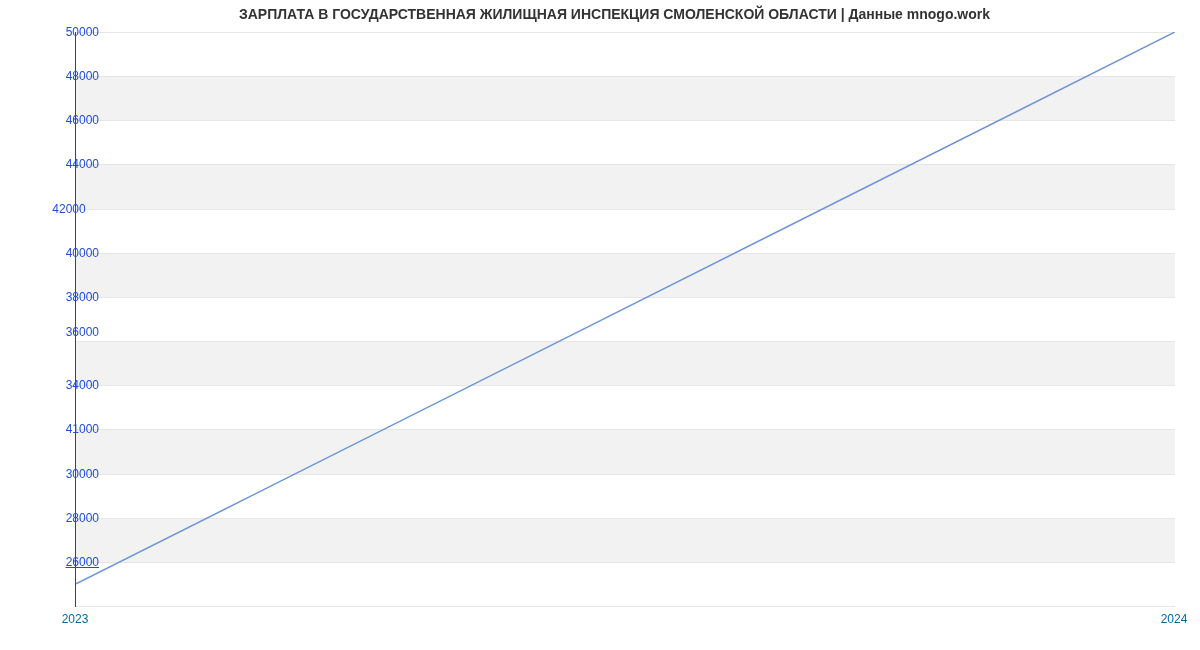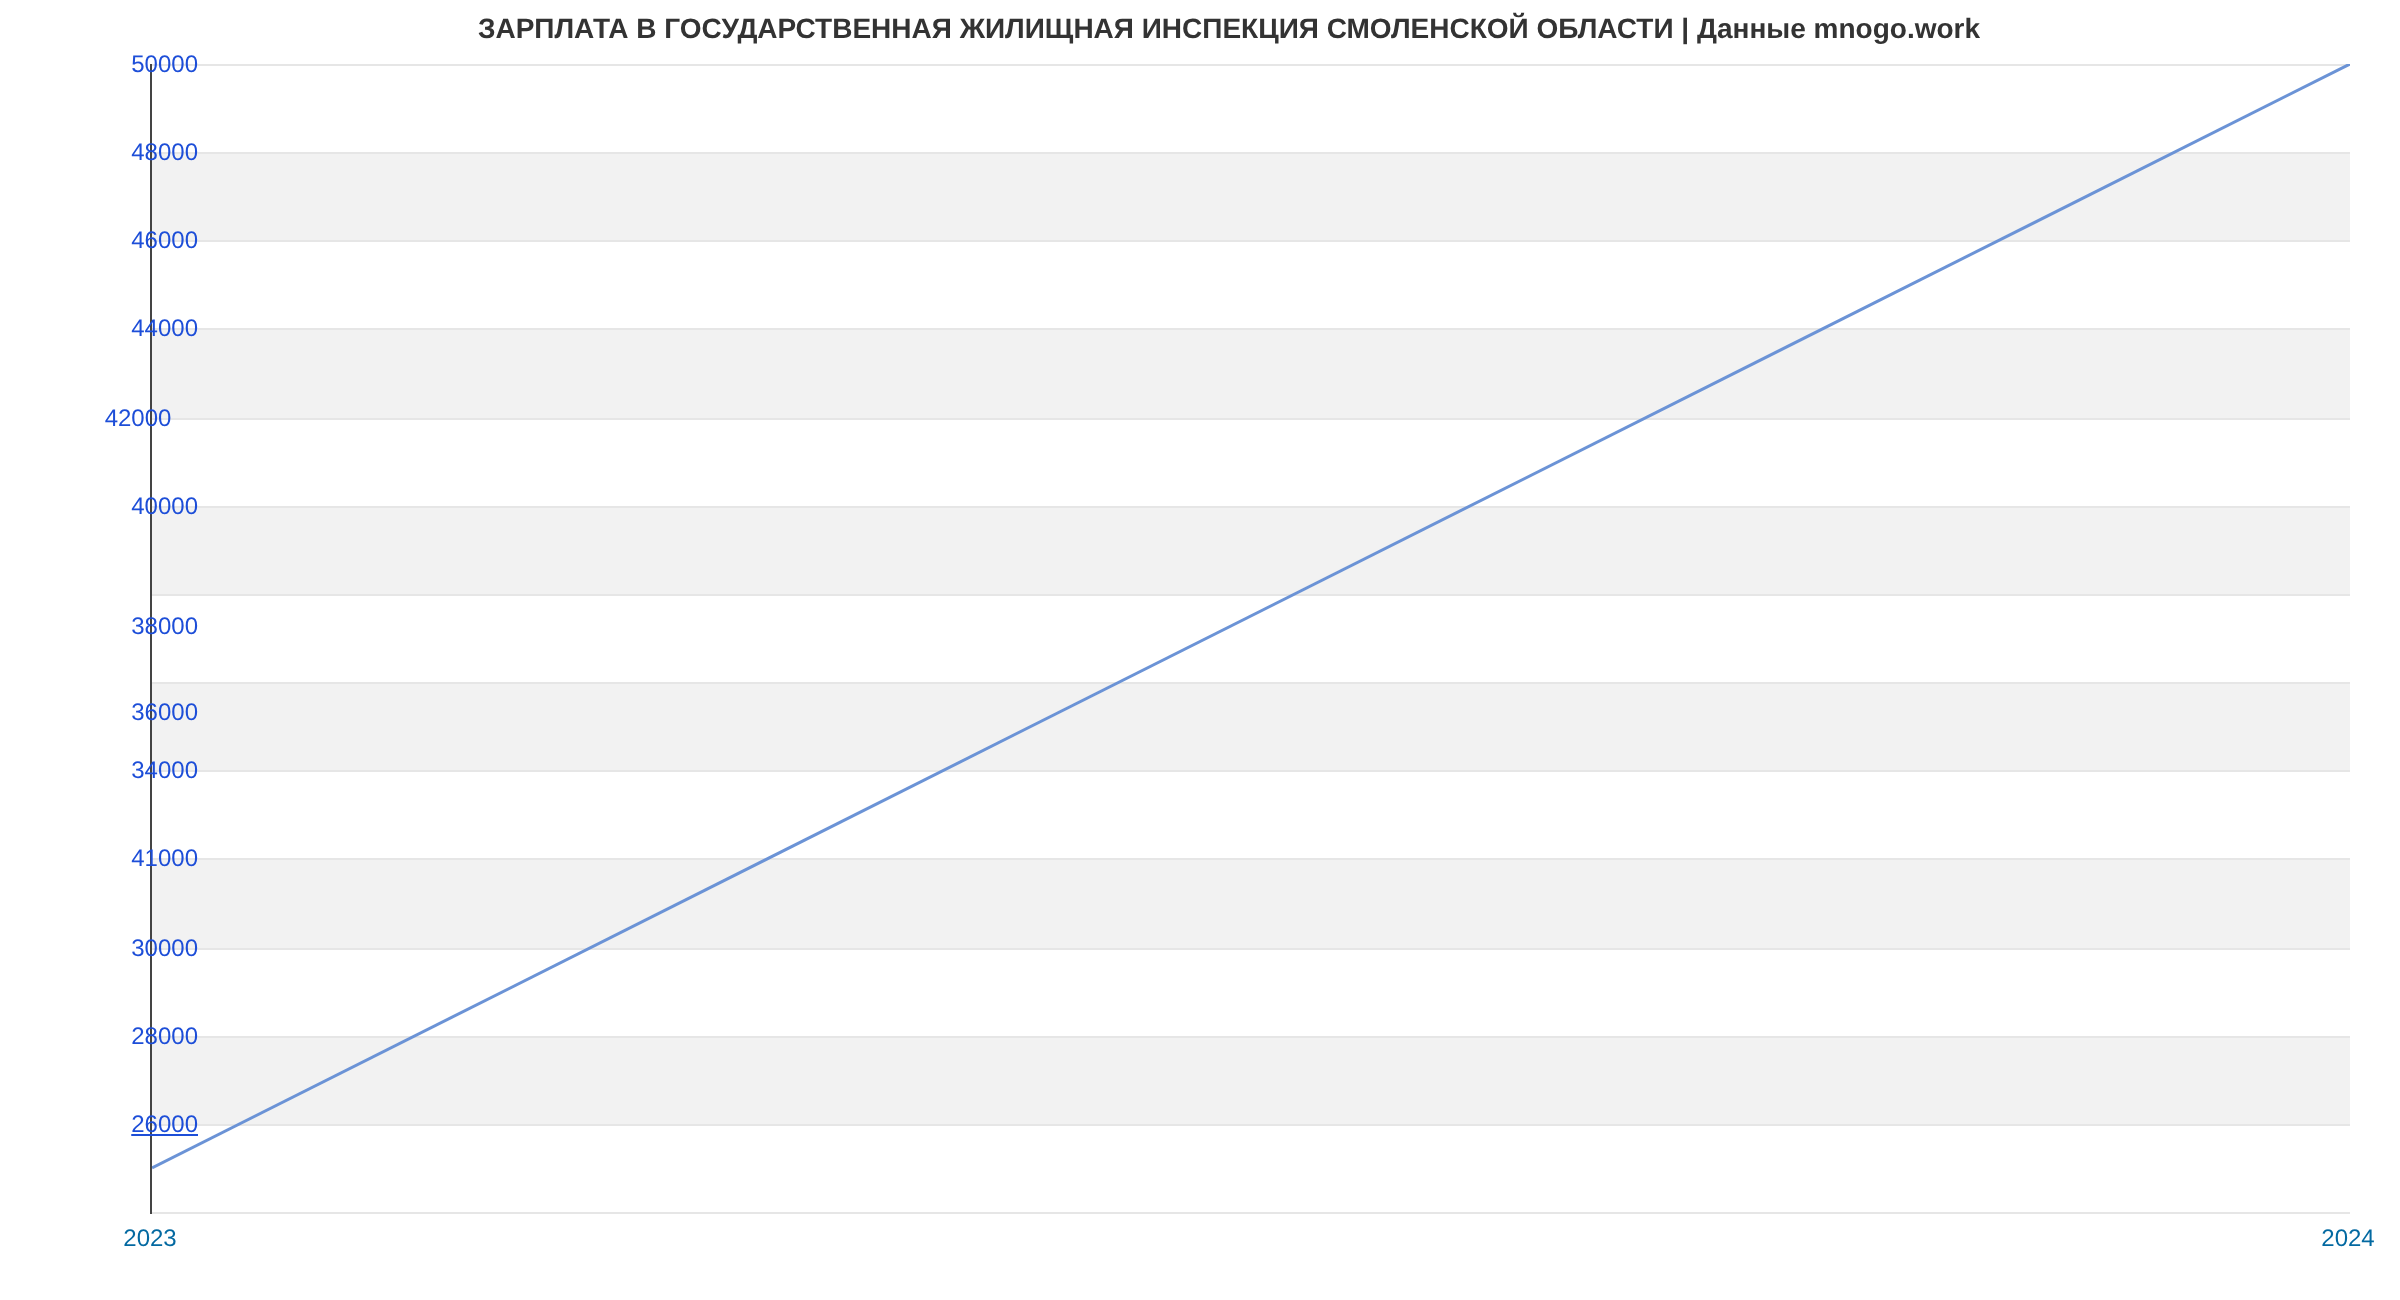--- a/index.html
+++ b/index.html
@@ -106,22 +106,22 @@
       <polyline id="series-line" fill="none" stroke-width="1.5" points="0,551.9230769230769 1099,0" stroke="#6b93d6"></polyline>
     </svg>
   </div>
 
 <div class="ytick" style="top: 623px; margin-top: 48px;">24000</div>
     <div class="ytick" style="top: 561.846px; text-decoration: underline;">26000</div>
     <div class="ytick" style="top: 517.692px;">28000</div>
     <div class="ytick" style="top: 473.538px;">30000</div>
     <div class="ytick" style="top: 429.385px;">41000</div>
     <div class="ytick" style="top: 385.231px;">34000</div>
-    <div class="ytick" style="top: 356px;">36000</div>
-    <div class="ytick" style="top: 296.923px; margin-top: 16px;">38000</div>
+    <div class="ytick" style="top: 332px;">36000</div>
+    <div class="ytick" style="top: 296.923px;">38000</div>
     <div class="ytick" style="top: 252.769px;">40000</div>
     <div class="ytick" style="top: 208.615px; text-align: center;">42000</div>
     <div class="ytick" style="top: 164.462px;">44000</div>
     <div class="ytick" style="top: 120.308px;">46000</div>
     <div class="ytick" style="top: 76.1538px;">48000</div>
     <div class="ytick" style="top: 32px;">50000</div>
     <div class="xtick" style="left: 75px;">2023</div>
     <div class="xtick" style="left: 1174px;">2024</div>
   </div>
 

